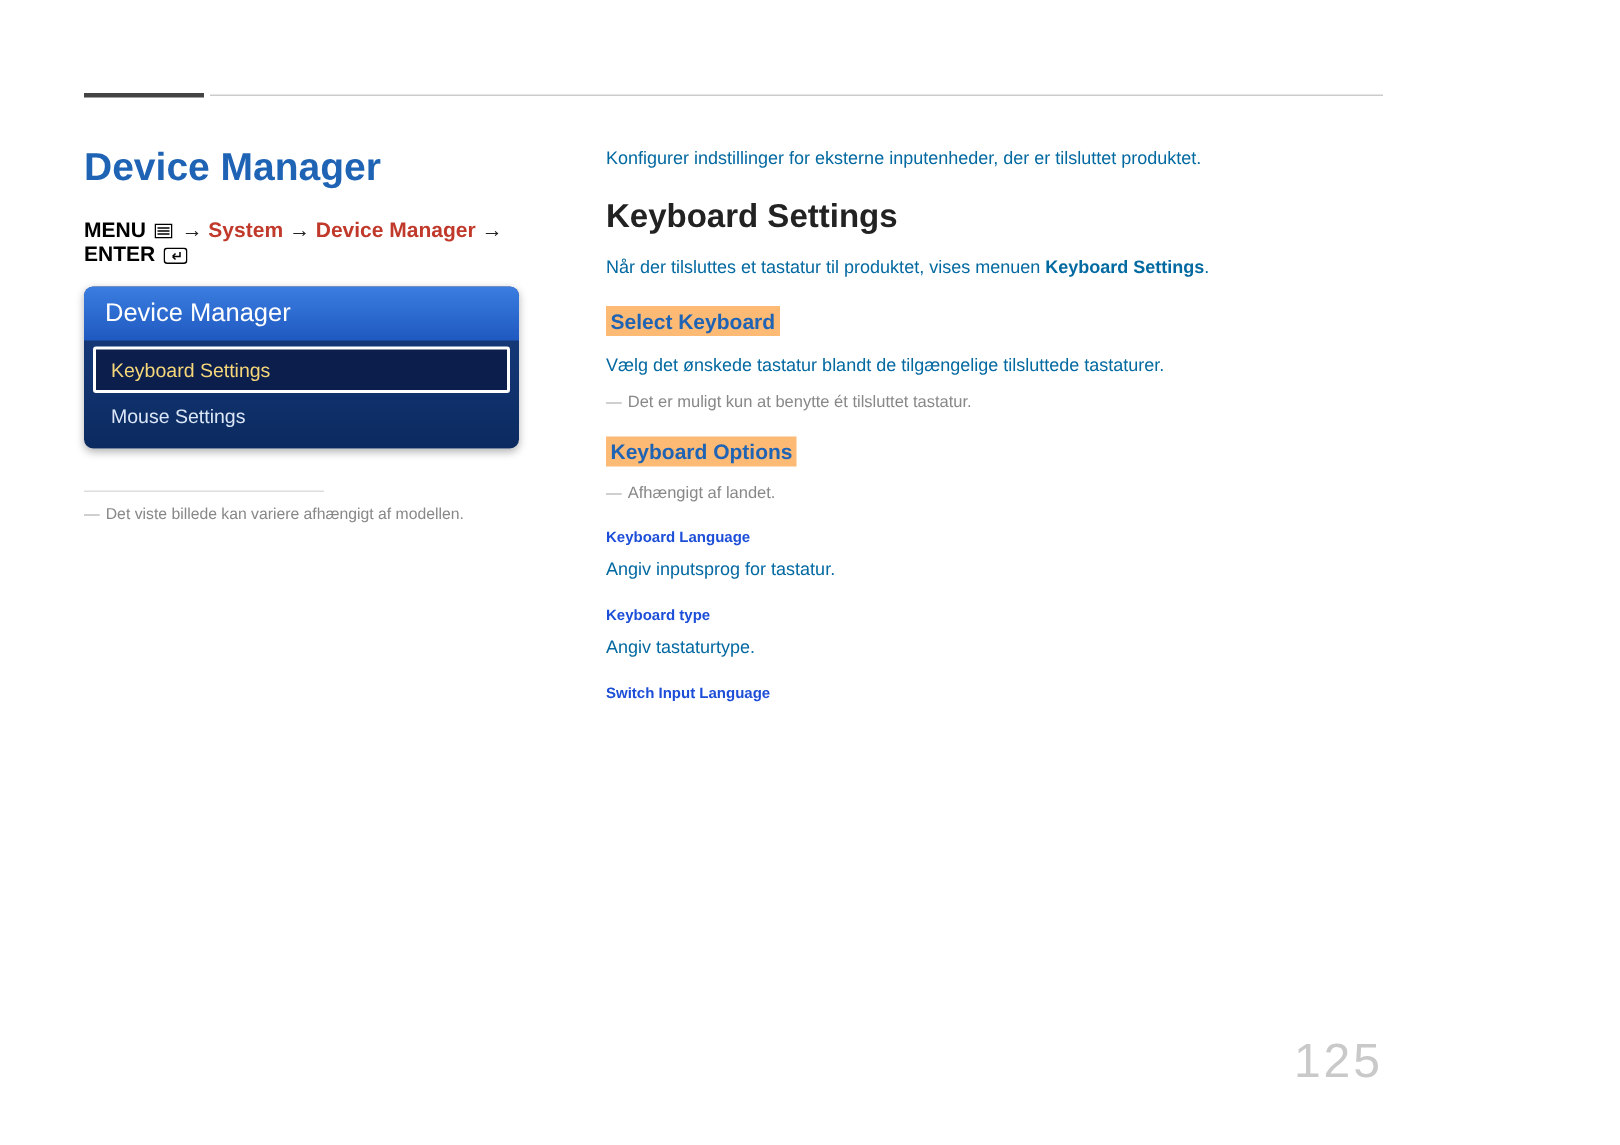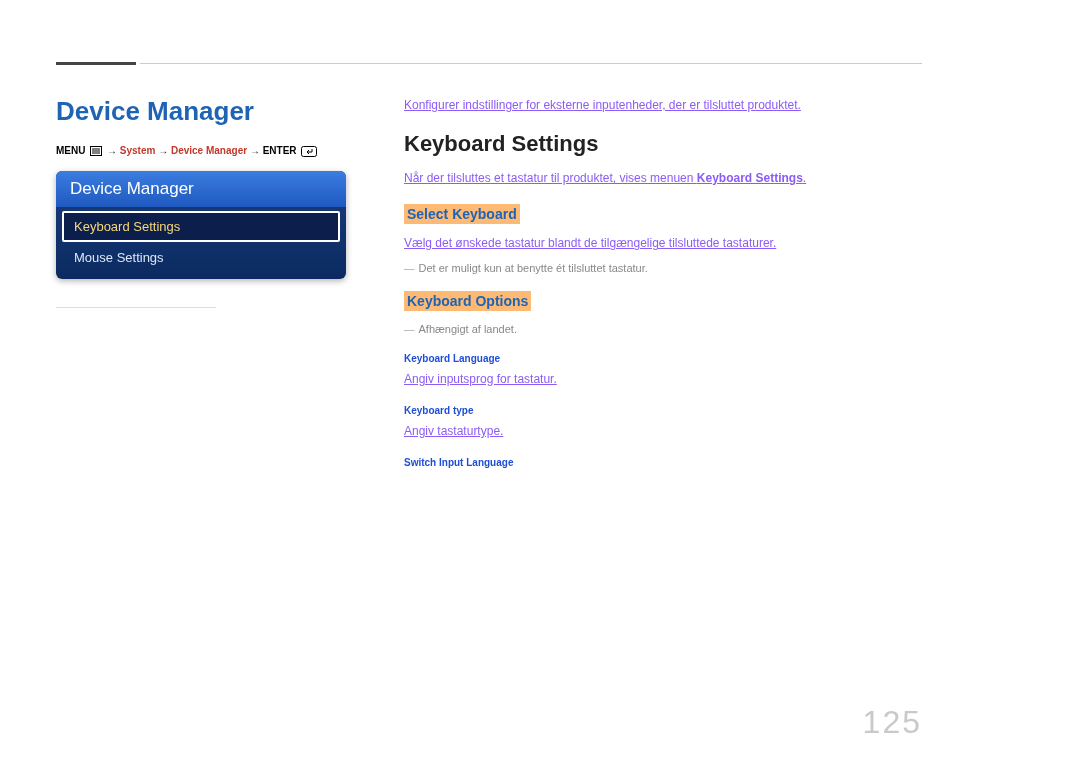--- a/index.html
+++ b/index.html
@@ -4,21 +4,21 @@
 <style>
   * { box-sizing: border-box; margin: 0; padding: 0; }
   html, body { width: 1080px; height: 763px; background: #fff; font-family: "Segoe UI", "Helvetica Neue", Arial, sans-serif; color: #333; }
   .page { position: relative; width: 978px; height: 763px; padding: 56px 56px 40px 56px; }
   .top-accent { position: absolute; left: 56px; top: 62px; width: 80px; height: 3px; background: #444; }
   .top-rule { position: absolute; left: 140px; right: 56px; top: 63px; height: 1px; background: #ccc; }
   .columns { display: flex; gap: 48px; margin-top: 40px; }
   .left-col { width: 300px; flex: 0 0 300px; }
   .right-col { flex: 1; }
   .section-title { font-size: 26px; font-weight: 700; color: #1f63b5; margin-bottom: 18px; }
-  .breadcrumb { font-size: 10px; color: #222; margin-bottom: 14px; }
+  .breadcrumb { font-size: 14px; color: #222; margin-bottom: 14px; }
   .breadcrumb .bold { font-weight: 700; color: #000; }
   .breadcrumb .highlight { font-weight: 700; color: #c0392b; }
   .menu-icon, .enter-icon { display:inline-block; vertical-align: middle; margin: 0 2px; }
   .menu-icon svg, .enter-icon svg { display:block; }
   .osd-panel {
     width: 290px;
     border-radius: 6px;
     background: linear-gradient(to bottom, #1a3e82 0%, #0b2a60 100%);
     box-shadow: 0 2px 6px rgba(0,0,0,0.3);
     overflow: hidden;
@@ -44,39 +44,39 @@
     color: #f5d77a;
     padding: 6px 10px;
   }
   .osd-item.normal {
     color: #dbe6f7;
     padding-bottom: 14px;
   }
   .small-divider { width: 160px; height: 1px; background: #ddd; margin-bottom: 8px; }
   .small-note { font-size: 10.5px; color: #888; line-height: 1.5; }
   .small-note::before, .dash-note::before { content: "―"; color: #aaa; margin-right: 4px; font-size: 10.5px; }
-  .body-text { font-size: 12px; color: #8b5cf6; line-height: 1.6; margin-bottom: 16px; text-decoration: underline; }
+  .body-text { font-size: 12px; color: #0369a1; line-height: 1.6; margin-bottom: 16px; }
   .body-text .bold { font-weight: 700; }
   .content-h1 { font-size: 22px; font-weight: 600; color: #222; margin-bottom: 12px; }
   .content-h2 {
     display: inline-block;
     background: #fdba74;
     color: #1f63b5;
     font-weight: 700;
     font-size: 14px;
     padding: 2px 3px;
     margin-bottom: 10px;
   }
   .content-h3 { font-size: 10px; font-weight: 700; color: #1d4ed8; margin-top: 14px; margin-bottom: 6px; }
   .dash-note { font-size: 11px; color: #888; line-height: 1.6; margin-bottom: 14px; }
   .section-block { margin-bottom: 10px; }
   .page-number {
     position: absolute;
     right: 56px;
-    bottom: 22px;
+    bottom: 37px;
     font-size: 32px;
     color: #c9c9c9;
     font-weight: 300;
     letter-spacing: 2px;
   }
 </style>
 </head>
 <body>
 
 <div class="page">
@@ -112,20 +112,21 @@
         </span>
       </div>
 
       <div class="osd-panel">
         <div class="osd-header">Device Manager</div>
         <div class="osd-item selected">Keyboard Settings</div>
         <div class="osd-item normal">Mouse Settings</div>
       </div>
 
       <div class="small-divider"></div>
+      <div class="small-note">Det viste billede kan variere afhængigt af modellen.</div>
     </div>
 
     <div class="right-col">
       <div class="body-text">Konfigurer indstillinger for eksterne inputenheder, der er tilsluttet produktet.</div>
 
       <div class="content-h1">Keyboard Settings</div>
       <div class="body-text">
         <span>Når der tilsluttes et tastatur til produktet, vises menuen </span><span class="bold">Keyboard Settings</span><span>.</span>
       </div>
 

